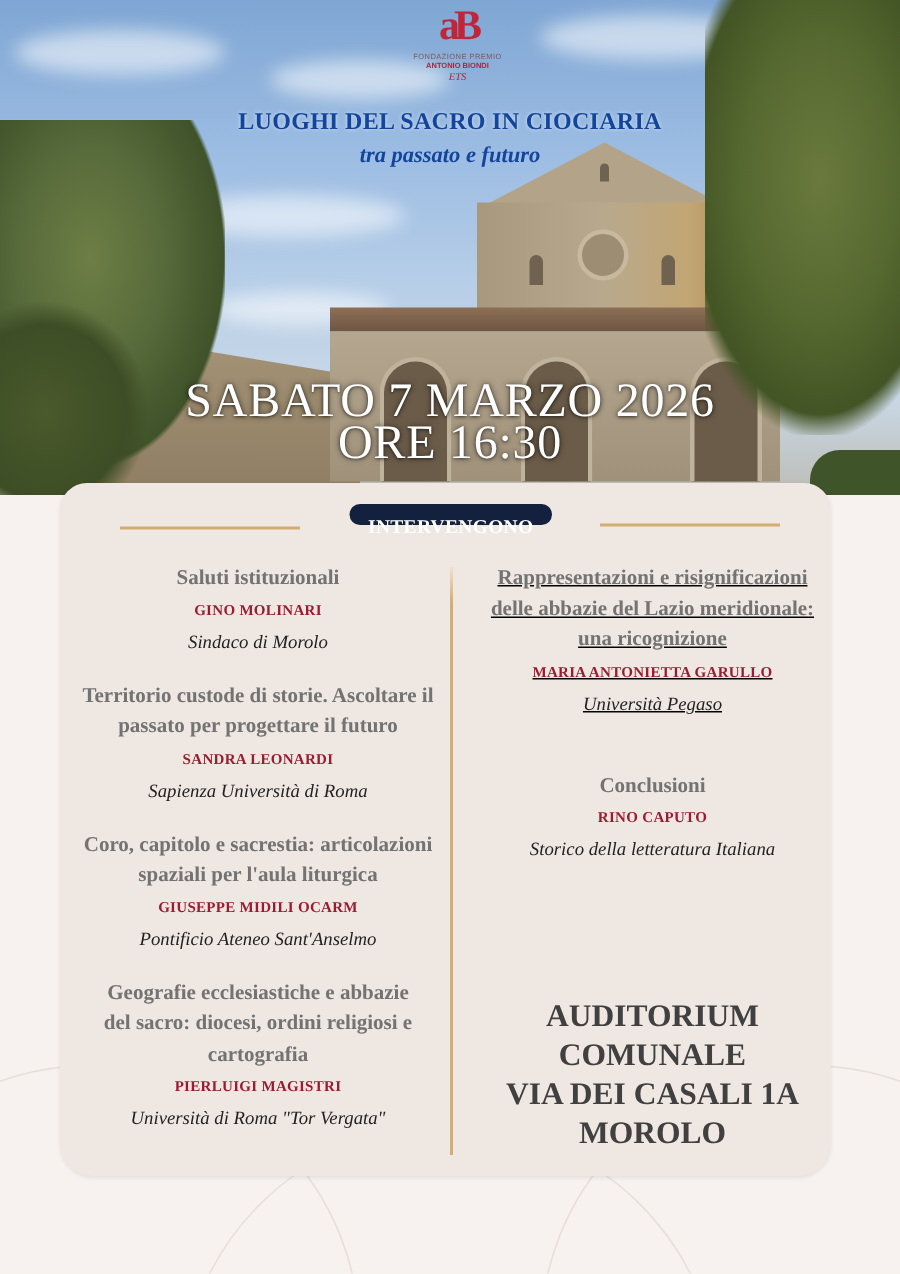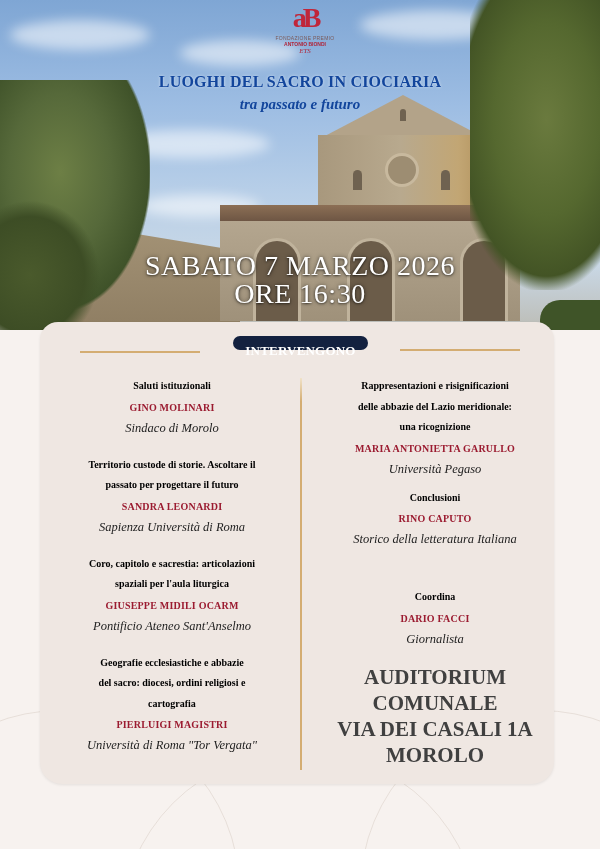--- a/index.html
+++ b/index.html
@@ -85,21 +85,21 @@
     position: absolute; left: 0; width: 600px; top: 73px; text-align: center;
     color: #12459c; font-size: 16px; font-weight: bold; letter-spacing: 0.2px;
     text-shadow: 0 0 3px rgba(255,255,255,0.6);
   }
   .subtitle {
     position: absolute; left: 0; width: 600px; top: 96px; text-align: center;
     color: #12459c; font-size: 15px; font-weight: bold; font-style: italic;
   }
   .date {
     position: absolute; left: 0; width: 600px; top: 252px; text-align: center;
-    color: #ffffff; font-size: 28px; line-height: 28px;
+    color: #ffffff; font-size: 32px; line-height: 28px;
     text-shadow: 0 0 4px rgba(0,0,0,0.55), 0 1px 2px rgba(0,0,0,0.5);
     letter-spacing: 0.5px;
   }
 
   
   .bg-pattern {
     position: absolute; left: 0; top: 330px; width: 600px; height: 519px;
     background: #f7f2ef;
   }
   .bg-pattern .ring {
@@ -122,21 +122,21 @@
   }
   .divider {
     position: absolute; left: 300px; top: 378px; width: 2px; height: 392px;
     background: linear-gradient(180deg, #f0e2c9 0%, #d4ad72 6%, #d4ad72 100%);
   }
 
   .col { position: absolute; text-align: center; }
   .col-left { left: 52px; width: 240px; top: 376px; }
   .col-right { left: 306px; width: 258px; top: 376px; }
   .talk { margin-bottom: 17px; }
-  .topic { color: #000000; font-size: 10px; font-weight: bold; line-height: 20.5px; }
+  .topic { color: #737373; font-size: 14px; font-weight: bold; line-height: 20.5px; }
   .speaker { color: #9b1b30; font-size: 10px; font-weight: bold; line-height: 21px; letter-spacing: 0.2px; }
   .aff { color: #222; font-size: 12.5px; font-style: italic; line-height: 20px; }
 
   .venue {
     position: absolute; left: 306px; width: 258px; top: 664px; text-align: center;
     color: #404040; font-size: 21px; font-weight: bold; line-height: 26px;
   }
 </style>
 </head>
 <body>
@@ -218,36 +218,31 @@
   <div class="talk">
     <div class="topic">Geografie ecclesiastiche e abbazie</div>
     <div class="topic">del sacro: diocesi, ordini religiosi e</div>
     <div class="topic">cartografia</div>
     <div class="speaker">PIERLUIGI MAGISTRI</div>
     <div class="aff">Università di Roma "Tor Vergata"</div>
   </div>
 </div>
 
 <div class="col col-right">
-  <div class="talk" style="margin-bottom:9px;">
+  <div class="talk" style="margin-bottom:36px;text-decoration:underline;">
     <div class="topic">Rappresentazioni e risignificazioni</div>
     <div class="topic">delle abbazie del Lazio meridionale:</div>
     <div class="topic">una ricognizione</div>
     <div class="speaker">MARIA ANTONIETTA GARULLO</div>
     <div class="aff">Università Pegaso</div>
   </div>
-  <div class="talk" style="margin-bottom:38px;">
+  <div class="talk" style="margin-bottom:24px;">
     <div class="topic">Conclusioni</div>
     <div class="speaker">RINO CAPUTO</div>
     <div class="aff">Storico della letteratura Italiana</div>
-  </div>
-  <div class="talk">
-    <div class="topic">Coordina</div>
-    <div class="speaker">DARIO FACCI</div>
-    <div class="aff">Giornalista</div>
   </div>
 </div>
 
 <div class="venue">
   <div>AUDITORIUM</div>
   <div>COMUNALE</div>
   <div>VIA DEI CASALI 1A</div>
   <div>MOROLO</div>
 </div>
 

